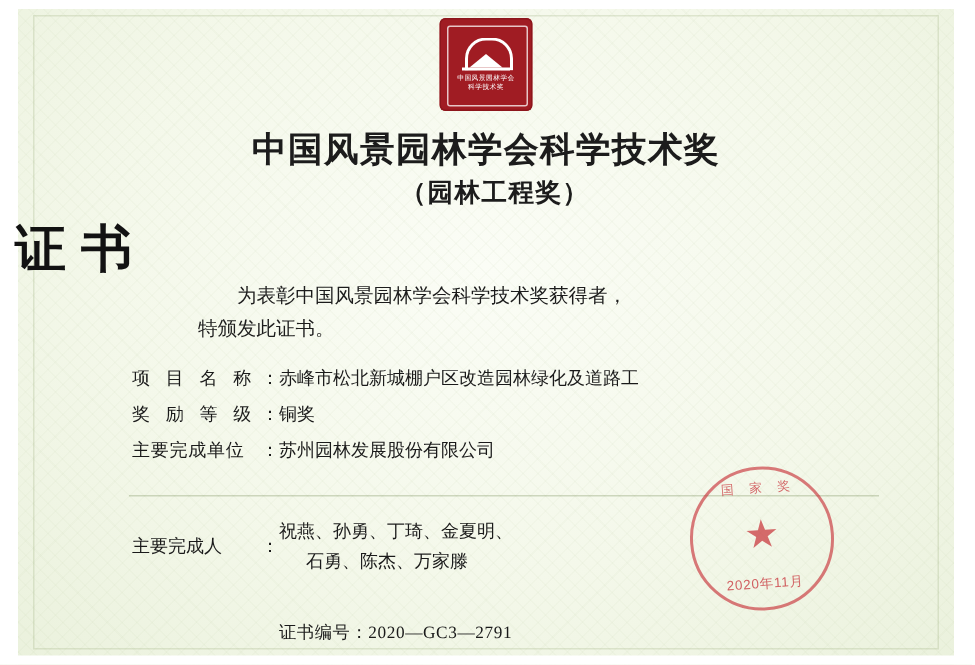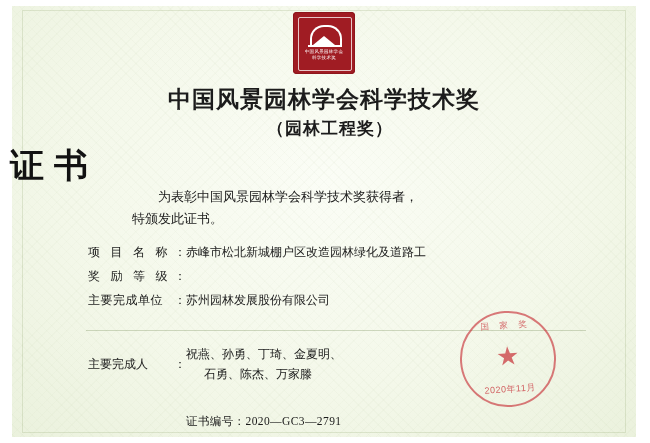--- a/index.html
+++ b/index.html
@@ -346,20 +346,21 @@
         <div class="field-label spaced">项 目 名 称</div>
         <div class="field-colon">：</div>
         <div class="field-value">
           <span>赤峰市松北新城棚户区改造园林绿化及道路工</span>
         </div>
       </div>
 
       <div class="field-row">
         <div class="field-label spaced">奖 励 等 级</div>
         <div class="field-colon">：</div>
+        <div class="field-value">铜奖</div>
       </div>
 
       <div class="field-row">
         <div class="field-label">主要完成单位</div>
         <div class="field-colon">：</div>
         <div class="field-value">苏州园林发展股份有限公司</div>
       </div>
 
     </div>
 

